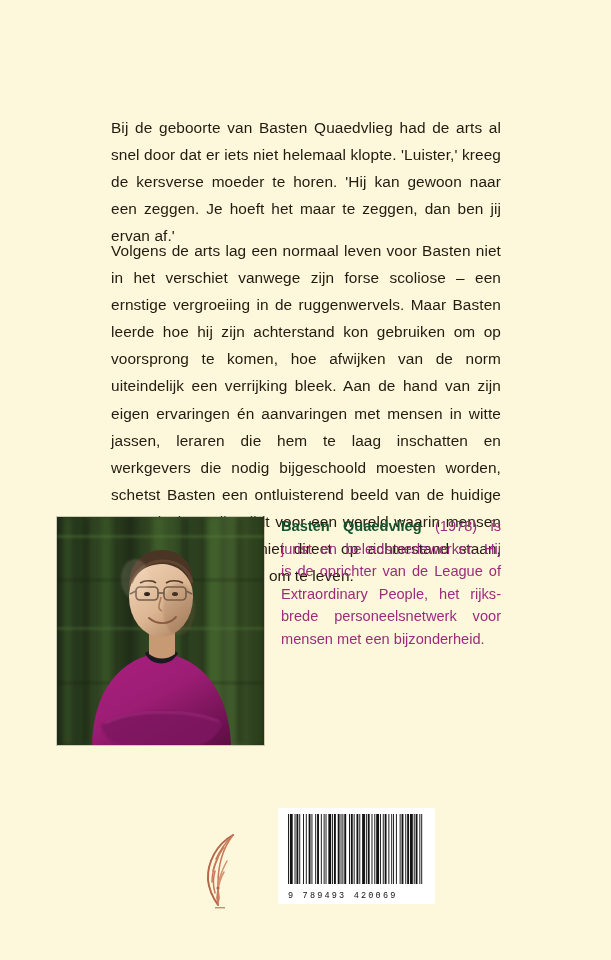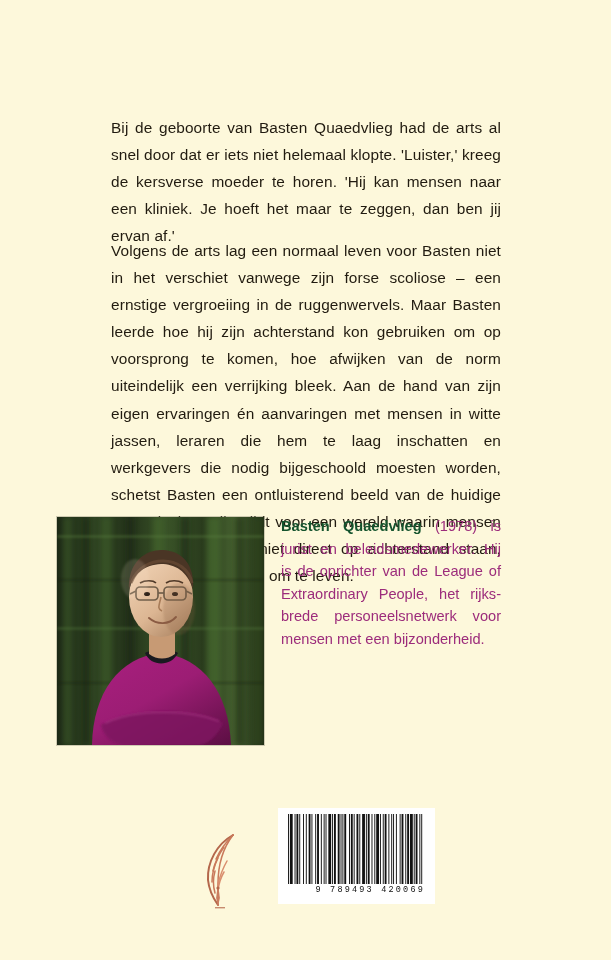--- a/index.html
+++ b/index.html
@@ -92,35 +92,35 @@
     background: #FFFFFF;
     padding: 6px 10px 4px 10px;
   }
   #barcode-bars {
     position: relative;
     width: 100%;
     height: 70px;
   }
   #barcode-bars svg { display: block; width: 100%; height: 100%; }
   #barcode-digits {
-    margin-top: 1px;
+    margin-top: 7px;
     font-family: "Liberation Mono", monospace;
     font-size: 8.5px;
     letter-spacing: 2.2px;
     color: #111111;
-    text-align: right;
+    text-align: left;
     white-space: nowrap;
   }
 </style>
 </head>
 <body>
 
 <div id="cover">
 
-  <div class="blurb" id="blurb-p1">Bij de geboorte van Basten Quaedvlieg had de arts al snel door dat er iets niet helemaal klopte. 'Luister,' kreeg de kersverse moeder te horen. 'Hij kan mensen naar een kliniek. Je hoeft het maar te zeggen, dan ben jij ervan af.'</div>
+  <div class="blurb" id="blurb-p1">Bij de geboorte van Basten Quaedvlieg had de arts al snel door dat er iets niet helemaal klopte. 'Luister,' kreeg de kersverse moeder te horen. 'Hij kan gewoon naar een zeggen. Je hoeft het maar te zeggen, dan ben jij ervan af.'</div>
 
   <div class="blurb" id="blurb-p2">Volgens de arts lag een normaal leven voor Basten niet in het verschiet vanwege zijn forse scoliose – een ernstige vergroeiing in de ruggenwervels. Maar Basten leerde hoe hij zijn achterstand kon gebruiken om op voorsprong te komen, hoe afwijken van de norm uiteindelijk een verrijking bleek. Aan de hand van zijn eigen ervaringen én aanvaringen met mensen in witte jassen, leraren die hem te laag inschatten en werkgevers die nodig bijge­schoold moesten worden, schetst Basten een ontluiste­rend beeld van de huidige samenleving. Hij strijdt voor een wereld waarin mensen met een beperking niet direct op achterstand staan, maar een kans krijgen om te leven.</div>
 
   <div id="author-photo">
     <svg viewBox="0 0 207 228" preserveAspectRatio="xMidYMid slice">
       <defs>
         <linearGradient id="bgGreen" x1="0" y1="0" x2="1" y2="0">
           <stop offset="0%" stop-color="#1d2a16"></stop>
           <stop offset="18%" stop-color="#2f4422"></stop>
           <stop offset="35%" stop-color="#24331a"></stop>

